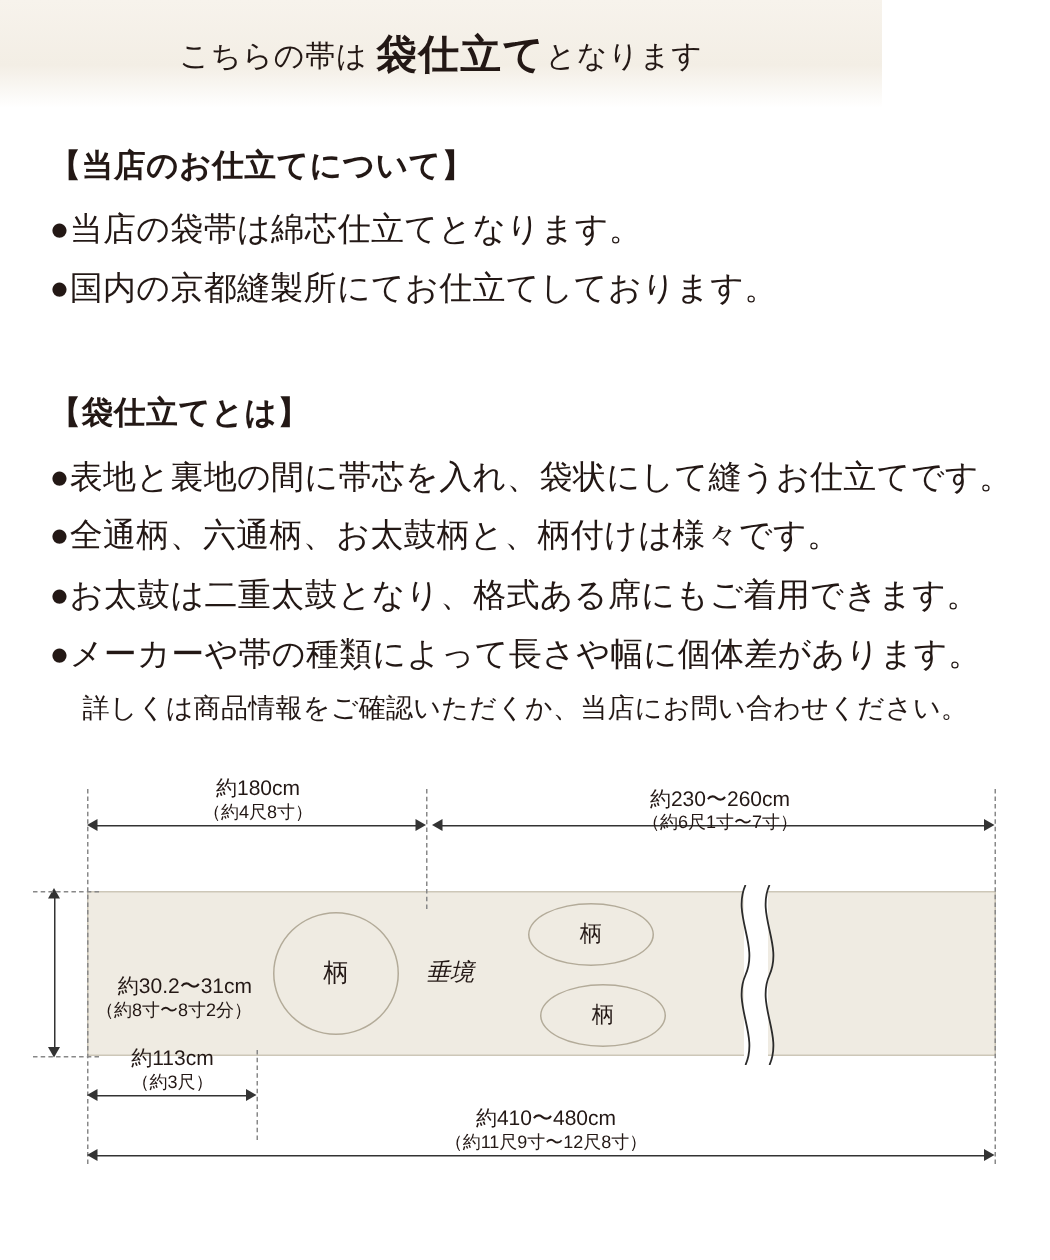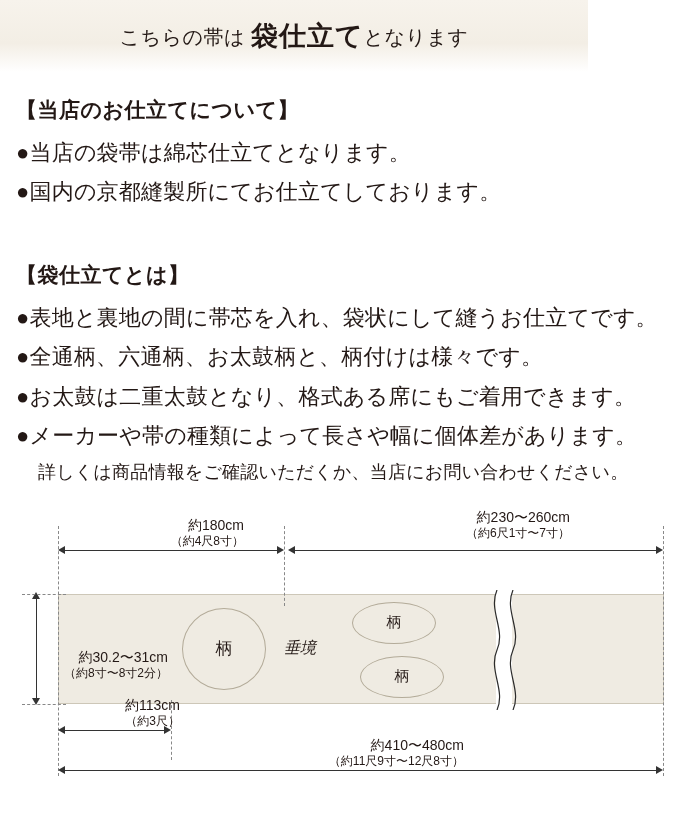--- a/index.html
+++ b/index.html
@@ -34,21 +34,21 @@
   }
   .banner-text .big {
     font-size: 27px;
     font-weight: bold;
     letter-spacing: 1px;
     vertical-align: -1px;
   }
 
   
   .content {
-    padding: 18px 16px 0 16px;
+    padding: 18px 16px 0 33px;
   }
   .sec-title {
     font-size: 21px;
     font-weight: bold;
     letter-spacing: 0.5px;
     margin: 6px 0 12px 0;
     color: #231815;
   }
   .bullet {
     font-size: 22px;
@@ -118,21 +118,21 @@
     border-right: 4px solid transparent;
     border-bottom: 7px solid #333;
   }
   .ah-down {
     border-left: 4px solid transparent;
     border-right: 4px solid transparent;
     border-top: 7px solid #333;
   }
   .dim-label {
     position: absolute;
-    text-align: right;
+    text-align: center;
     font-size: 14px;
     color: #231815;
     white-space: nowrap;
     line-height: 1.3;
   }
   .dim-label .sub {
     font-size: 12px;
     display: block;
   }
   .ellipse {
@@ -206,21 +206,21 @@
   <div class="arrow-head ah-left" style="left:58px; top:42px;"></div>
   <div class="arrow-head ah-right" style="left:277px; top:42px;"></div>
   <div class="dim-label" style="left:100px; top:12px; width:144px;">
     <span>約180cm</span>
     <span class="sub">（約4尺8寸）</span>
   </div>
 
   <div class="arrow-line" style="left:292px; top:46px; width:367px;"></div>
   <div class="arrow-head ah-left" style="left:288px; top:42px;"></div>
   <div class="arrow-head ah-right" style="left:656px; top:42px;"></div>
-  <div class="dim-label" style="left:390px; top:4px; width:180px;">
+  <div class="dim-label" style="left:390px; top:19px; width:180px;">
     <span>約230〜260cm</span>
     <span class="sub">（約6尺1寸〜7寸）</span>
   </div>
 
   <div class="arrow-vline" style="left:36px; top:94px; height:102px;"></div>
   <div class="arrow-head ah-up" style="left:32px; top:88px;"></div>
   <div class="arrow-head ah-down" style="left:32px; top:194px;"></div>
   <div class="dashed-h" style="left:22px; top:90px; width:44px;"></div>
   <div class="dashed-h" style="left:22px; top:200px; width:44px;"></div>
   <div class="dim-label" style="left:0px; top:144px; width:126px; text-align:right;margin-left:42px;">

